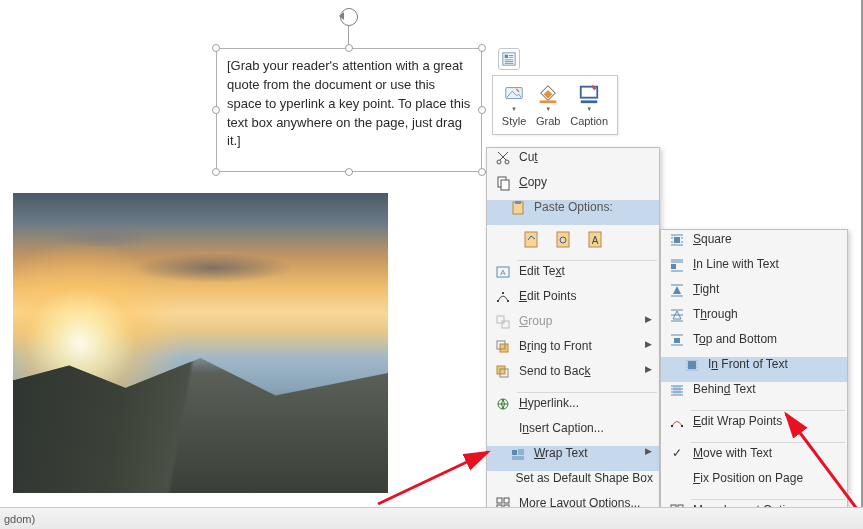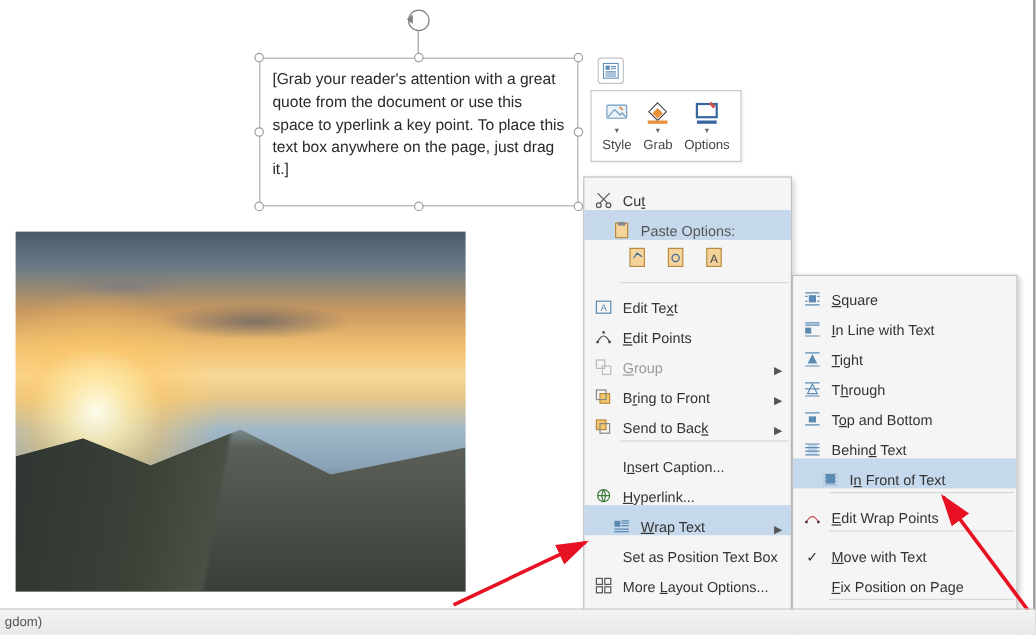--- a/index.html
+++ b/index.html
@@ -58,21 +58,21 @@
   .mini-btn .drop{font-size:7px;color:#666;margin-top:-2px;}
 
   
   .ctx-menu{
     position:absolute; background:#f5f5f5; border:1px solid #c0c0c0;
     box-shadow:2px 2px 5px rgba(0,0,0,.2); padding:2px 0;
   }
   .ctx-menu.main{ left:486px; top:147px; width:174px; }
   .ctx-menu.sub{ left:660px; top:229px; width:188px; }
   .ctx-row{
-    display:flex; align-items:flex-end; height:25px; padding:0 6px; position:relative; cursor:default;
+    display:flex; align-items:flex-start; height:25px; padding:0 6px; position:relative; cursor:default;
   }
   .ctx-row.highlight{ background:#c5d8ec;padding-left:21px; }
   .ctx-row.disabled{ color:#9a9a9a; }
   .ctx-row.header{ color:#555; font-weight:normal; }
   .ctx-icon{ width:20px; display:flex; align-items:center; justify-content:center; margin-right:6px;}
   .ctx-icon svg{width:16px;height:16px;}
   .ctx-label{ flex:1; white-space:nowrap; }
   .ctx-arrow{ width:8px; font-size:9px; color:#555; }
   .ctx-sep{ height:1px; background:#d8d8d8; margin:3px 2px 3px 30px; }
   .paste-opts{ display:flex; gap:6px; padding:2px 0 4px 32px; }
@@ -163,34 +163,43 @@
     <span class="drop">▾</span>
     <span>Grab</span>
   </div>
   <div class="mini-btn">
     <svg viewBox="0 0 24 24">
         <rect x="3" y="4" width="18" height="12" fill="none" stroke="#3a66a0" stroke-width="2"></rect>
         <path d="M16 2 l4 4 l-2 2 l-4-4 z" fill="#d05050"></path>
         <rect x="3" y="19" width="18" height="3" fill="#3a66a0"></rect>
       </svg>
     <span class="drop">▾</span>
-    <span>Options</span>
+    <span>Caption</span>
   </div>
 </div>
 
 <div class="ctx-menu main">
   <div class="ctx-row">
     <span class="ctx-icon">
         <svg viewBox="0 0 16 16">
           <circle cx="4" cy="12" r="2" fill="none" stroke="#555"></circle>
           <circle cx="12" cy="12" r="2" fill="none" stroke="#555"></circle>
           <path d="M5 10 L13 2 M11 10 L3 2" stroke="#555"></path>
         </svg>
       </span>
     <span class="ctx-label">Cu<u class="accel">t</u></span>
+  </div>
+  <div class="ctx-row">
+    <span class="ctx-icon">
+        <svg viewBox="0 0 16 16">
+          <rect x="3" y="2" width="8" height="10" fill="#fff" stroke="#555"></rect>
+          <rect x="6" y="5" width="8" height="10" fill="#fff" stroke="#555"></rect>
+        </svg>
+      </span>
+    <span class="ctx-label"><u class="accel">C</u>opy</span>
   </div>
   <div class="ctx-row header highlight">
     <span class="ctx-icon">
         <svg viewBox="0 0 16 16">
           <rect x="3" y="2" width="10" height="12" fill="#f4d49a" stroke="#b78a3e"></rect>
           <rect x="5" y="1" width="6" height="3" fill="#888"></rect>
         </svg>
       </span>
     <span class="ctx-label">Paste Options:</span>
   </div>
@@ -260,49 +269,49 @@
         <svg viewBox="0 0 16 16">
           <rect x="2" y="2" width="8" height="8" fill="#f4c76a" stroke="#b78a3e"></rect>
           <rect x="5" y="5" width="8" height="8" fill="none" stroke="#888"></rect>
         </svg>
       </span>
     <span class="ctx-label">Send to Bac<u class="accel">k</u></span>
     <span class="ctx-arrow">▶</span>
   </div>
   <div class="ctx-sep"></div>
   <div class="ctx-row">
+    <span class="ctx-icon">
+        <svg viewBox="0 0 16 16">
+          <circle cx="8" cy="8" r="5" fill="none" stroke="#3a7a3a"></circle>
+          <path d="M3 8 h10 M8 3 q3 5 0 10 M8 3 q-3 5 0 10" fill="none" stroke="#3a7a3a"></path>
+        </svg>
+      </span>
+    <span class="ctx-label"><u class="accel">H</u>yperlink...</span>
+  </div>
+  <div class="ctx-row">
     <span class="ctx-icon"></span>
     <span class="ctx-label">I<u class="accel">n</u>sert Caption...</span>
-  </div>
-  <div class="ctx-row">
-    <span class="ctx-icon">
-        <svg viewBox="0 0 16 16">
-          <circle cx="8" cy="8" r="5" fill="none" stroke="#3a7a3a"></circle>
-          <path d="M3 8 h10 M8 3 q3 5 0 10 M8 3 q-3 5 0 10" fill="none" stroke="#3a7a3a"></path>
-        </svg>
-      </span>
-    <span class="ctx-label"><u class="accel">H</u>yperlink...</span>
   </div>
   <div class="ctx-row highlight">
     <span class="ctx-icon">
         <svg viewBox="0 0 16 16">
           <rect x="2" y="4" width="5" height="5" fill="#5b8ab3"></rect>
           <line x1="8" y1="4" x2="14" y2="4" stroke="#5b8ab3"></line>
           <line x1="8" y1="6" x2="14" y2="6" stroke="#5b8ab3"></line>
           <line x1="8" y1="8" x2="14" y2="8" stroke="#5b8ab3"></line>
           <line x1="2" y1="11" x2="14" y2="11" stroke="#5b8ab3"></line>
           <line x1="2" y1="13" x2="14" y2="13" stroke="#5b8ab3"></line>
         </svg>
       </span>
     <span class="ctx-label"><u class="accel">W</u>rap Text</span>
     <span class="ctx-arrow">▶</span>
   </div>
   <div class="ctx-row">
     <span class="ctx-icon"></span>
-    <span class="ctx-label">Set as Position Text Box</span>
+    <span class="ctx-label">Set as Default Shape Box</span>
   </div>
   <div class="ctx-row">
     <span class="ctx-icon">
         <svg viewBox="0 0 16 16">
           <rect x="2" y="2" width="5" height="5" fill="none" stroke="#555"></rect>
           <rect x="9" y="2" width="5" height="5" fill="none" stroke="#555"></rect>
           <rect x="2" y="9" width="5" height="5" fill="none" stroke="#555"></rect>
           <rect x="9" y="9" width="5" height="5" fill="none" stroke="#555"></rect>
         </svg>
       </span>
@@ -364,43 +373,43 @@
   <div class="ctx-row">
     <span class="ctx-icon">
         <svg viewBox="0 0 16 16">
           <line x1="2" y1="3" x2="14" y2="3" stroke="#5b8ab3"></line>
           <rect x="5" y="6" width="6" height="5" fill="#5b8ab3"></rect>
           <line x1="2" y1="13" x2="14" y2="13" stroke="#5b8ab3"></line>
         </svg>
       </span>
     <span class="ctx-label">T<u class="accel">o</u>p and Bottom</span>
   </div>
+  <div class="ctx-row highlight">
+    <span class="ctx-icon">
+        <svg viewBox="0 0 16 16">
+          <line x1="2" y1="4" x2="14" y2="4" stroke="#a8b8c8"></line>
+          <line x1="2" y1="7" x2="14" y2="7" stroke="#a8b8c8"></line>
+          <line x1="2" y1="10" x2="14" y2="10" stroke="#a8b8c8"></line>
+          <line x1="2" y1="13" x2="14" y2="13" stroke="#a8b8c8"></line>
+          <rect x="4" y="4" width="8" height="8" fill="#5b8ab3"></rect>
+        </svg>
+      </span>
+    <span class="ctx-label">I<u class="accel">n</u> Front of Text</span>
+  </div>
   <div class="ctx-row">
     <span class="ctx-icon">
         <svg viewBox="0 0 16 16">
           <rect x="4" y="4" width="8" height="8" fill="#c8d8e8"></rect>
           <line x1="2" y1="4" x2="14" y2="4" stroke="#5b8ab3"></line>
           <line x1="2" y1="7" x2="14" y2="7" stroke="#5b8ab3"></line>
           <line x1="2" y1="10" x2="14" y2="10" stroke="#5b8ab3"></line>
           <line x1="2" y1="13" x2="14" y2="13" stroke="#5b8ab3"></line>
         </svg>
       </span>
     <span class="ctx-label">Behin<u class="accel">d</u> Text</span>
-  </div>
-  <div class="ctx-row highlight">
-    <span class="ctx-icon">
-        <svg viewBox="0 0 16 16">
-          <line x1="2" y1="4" x2="14" y2="4" stroke="#a8b8c8"></line>
-          <line x1="2" y1="7" x2="14" y2="7" stroke="#a8b8c8"></line>
-          <line x1="2" y1="10" x2="14" y2="10" stroke="#a8b8c8"></line>
-          <line x1="2" y1="13" x2="14" y2="13" stroke="#a8b8c8"></line>
-          <rect x="4" y="4" width="8" height="8" fill="#5b8ab3"></rect>
-        </svg>
-      </span>
-    <span class="ctx-label">I<u class="accel">n</u> Front of Text</span>
   </div>
   <div class="ctx-sep"></div>
   <div class="ctx-row">
     <span class="ctx-icon">
         <svg viewBox="0 0 16 16">
           <path d="M3 12 Q8 3 13 12" fill="none" stroke="#d05050"></path>
           <rect x="2" y="11" width="2" height="2" fill="#333"></rect>
           <rect x="12" y="11" width="2" height="2" fill="#333"></rect>
         </svg>
       </span>

